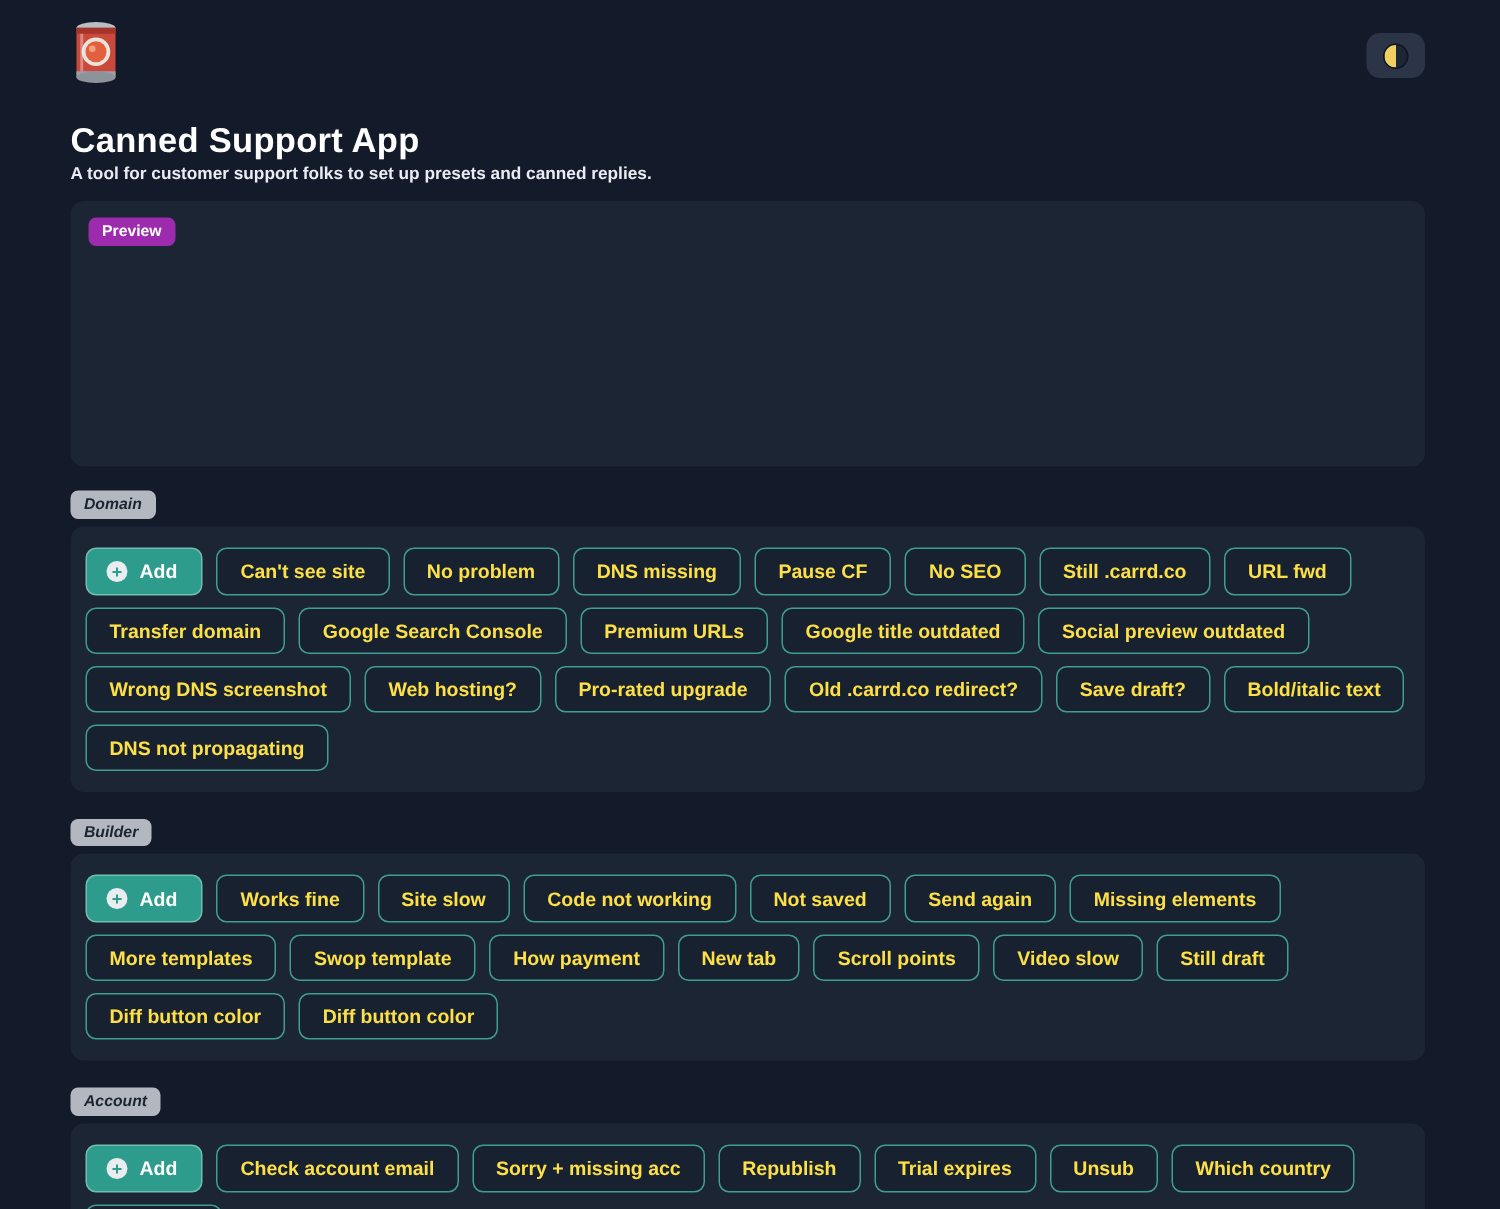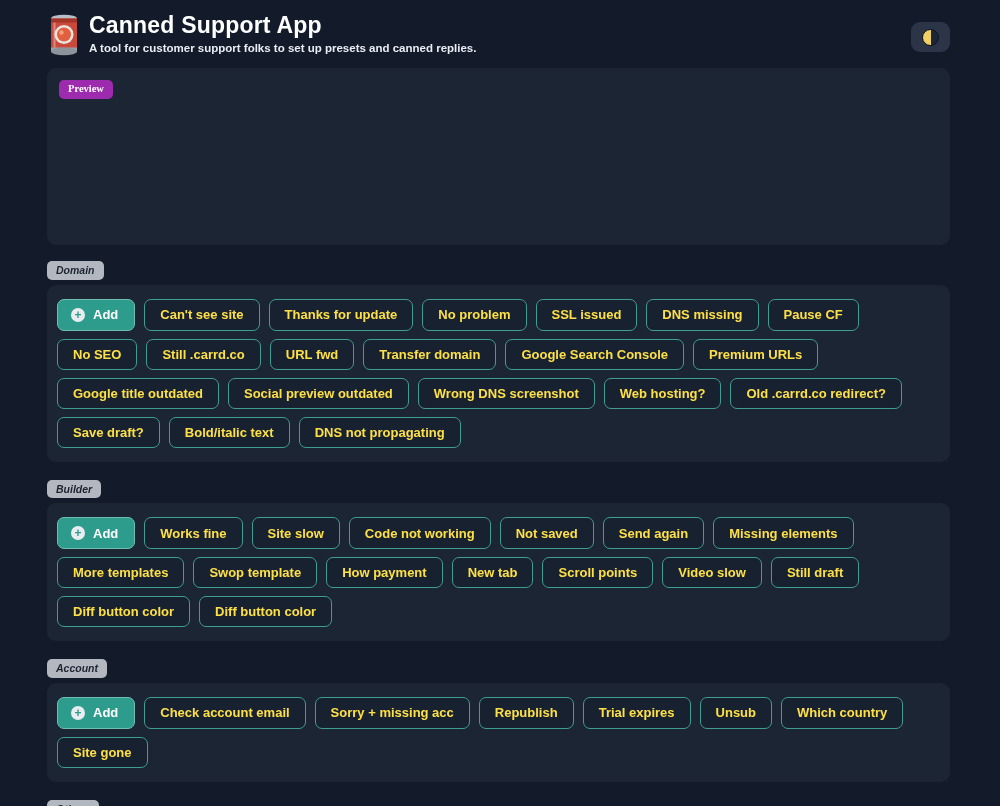--- a/index.html
+++ b/index.html
@@ -6,21 +6,21 @@
   html, body { width: 1000px; height: 806px; }
   body {
     background: #131b2a;
     font-family: "Liberation Sans", sans-serif;
     color: #f2f5f9;
     padding: 12px 50px 20px 47px;
     overflow: hidden;
   }
   
   .header { display: flex; align-items: flex-start; justify-content: space-between; margin-bottom: 12px; }
-  .header-left { display: flex; align-items: flex-start; gap: 8px; }
+  .header-left { display: flex; align-items: flex-start; gap: 24px; flex-direction: column; }
   .app-icon { width: 34px; height: 42px; flex: 0 0 auto; margin-top: 2px; }
   .title-block { display: flex; flex-direction: column; gap: 3px; }
   .app-title { font-size: 23px; font-weight: bold; letter-spacing: 0.2px; color: #ffffff; }
   .app-subtitle { font-size: 11.5px; font-weight: bold; color: #e9edf3; text-align: right; }
   .theme-toggle {
     width: 39px; height: 30px; border: none; border-radius: 9px;
     background: #2c3547; cursor: pointer; display: flex; align-items: center; justify-content: center;
     margin-top: 10px;
   }
   .moon-icon { width: 17px; height: 17px; border-radius: 50%;
@@ -28,21 +28,21 @@
     border: 1px solid #0e141f; }
   
   .panel {
     background: #1c2534; border-radius: 9px; width: 100%;
   }
   .preview-panel { height: 177px; padding: 10px 12px; margin-bottom: 15px; }
   .badge {
     display: inline-block; font-size: 10.5px; font-weight: bold;
     padding: 4px 9px; border-radius: 5px; line-height: 1;
   }
-  .badge-purple { background: #9c2bad; color: #ffffff; font-family: Liberation Serif, serif; }
+  .badge-purple { background: #9c2bad; color: #ffffff; }
   .badge-gray { background: #b3b8c0; color: #1b2430; }
   
   .section { margin-bottom: 17px; }
   .section-label { margin: 0 0 5px 0; font-style: italic; }
   .chips-panel { padding: 14px 10px; display: flex; flex-wrap: wrap; gap: 8px 9px; align-content: flex-start; }
   .chip {
     background: #18212f; border: 1px solid #3f9e92; border-radius: 7px;
     color: #fde047; font-size: 13px; font-weight: 600;
     padding: 8px 15px; line-height: 1; cursor: pointer; white-space: nowrap;
     font-family: "Liberation Sans", sans-serif;
@@ -95,35 +95,34 @@
   <div class="section">
     <div class="section-label">
       <span class="badge badge-gray">Domain</span>
     </div>
     <div class="panel chips-panel">
       <button class="add-btn">
         <span class="plus-circle">+</span>
           <span class="add-label">Add</span>
       </button>
     <button class="chip">Can't see site</button>
-        <button class="chip">Thanks for update</button>
         <button class="chip">No problem</button>
-        <button class="chip">SSL issued</button>
         <button class="chip">DNS missing</button>
         <button class="chip">Pause CF</button>
         <button class="chip">No SEO</button>
         <button class="chip">Still .carrd.co</button>
         <button class="chip">URL fwd</button>
         <button class="chip">Transfer domain</button>
         <button class="chip">Google Search Console</button>
         <button class="chip">Premium URLs</button>
         <button class="chip">Google title outdated</button>
         <button class="chip">Social preview outdated</button>
         <button class="chip">Wrong DNS screenshot</button>
         <button class="chip">Web hosting?</button>
+        <button class="chip">Pro-rated upgrade</button>
         <button class="chip">Old .carrd.co redirect?</button>
         <button class="chip">Save draft?</button>
         <button class="chip">Bold/italic text</button>
         <button class="chip">DNS not propagating</button>
       </div>
   </div>
 
   <div class="section">
     <div class="section-label">
       <span class="badge badge-gray">Builder</span>

